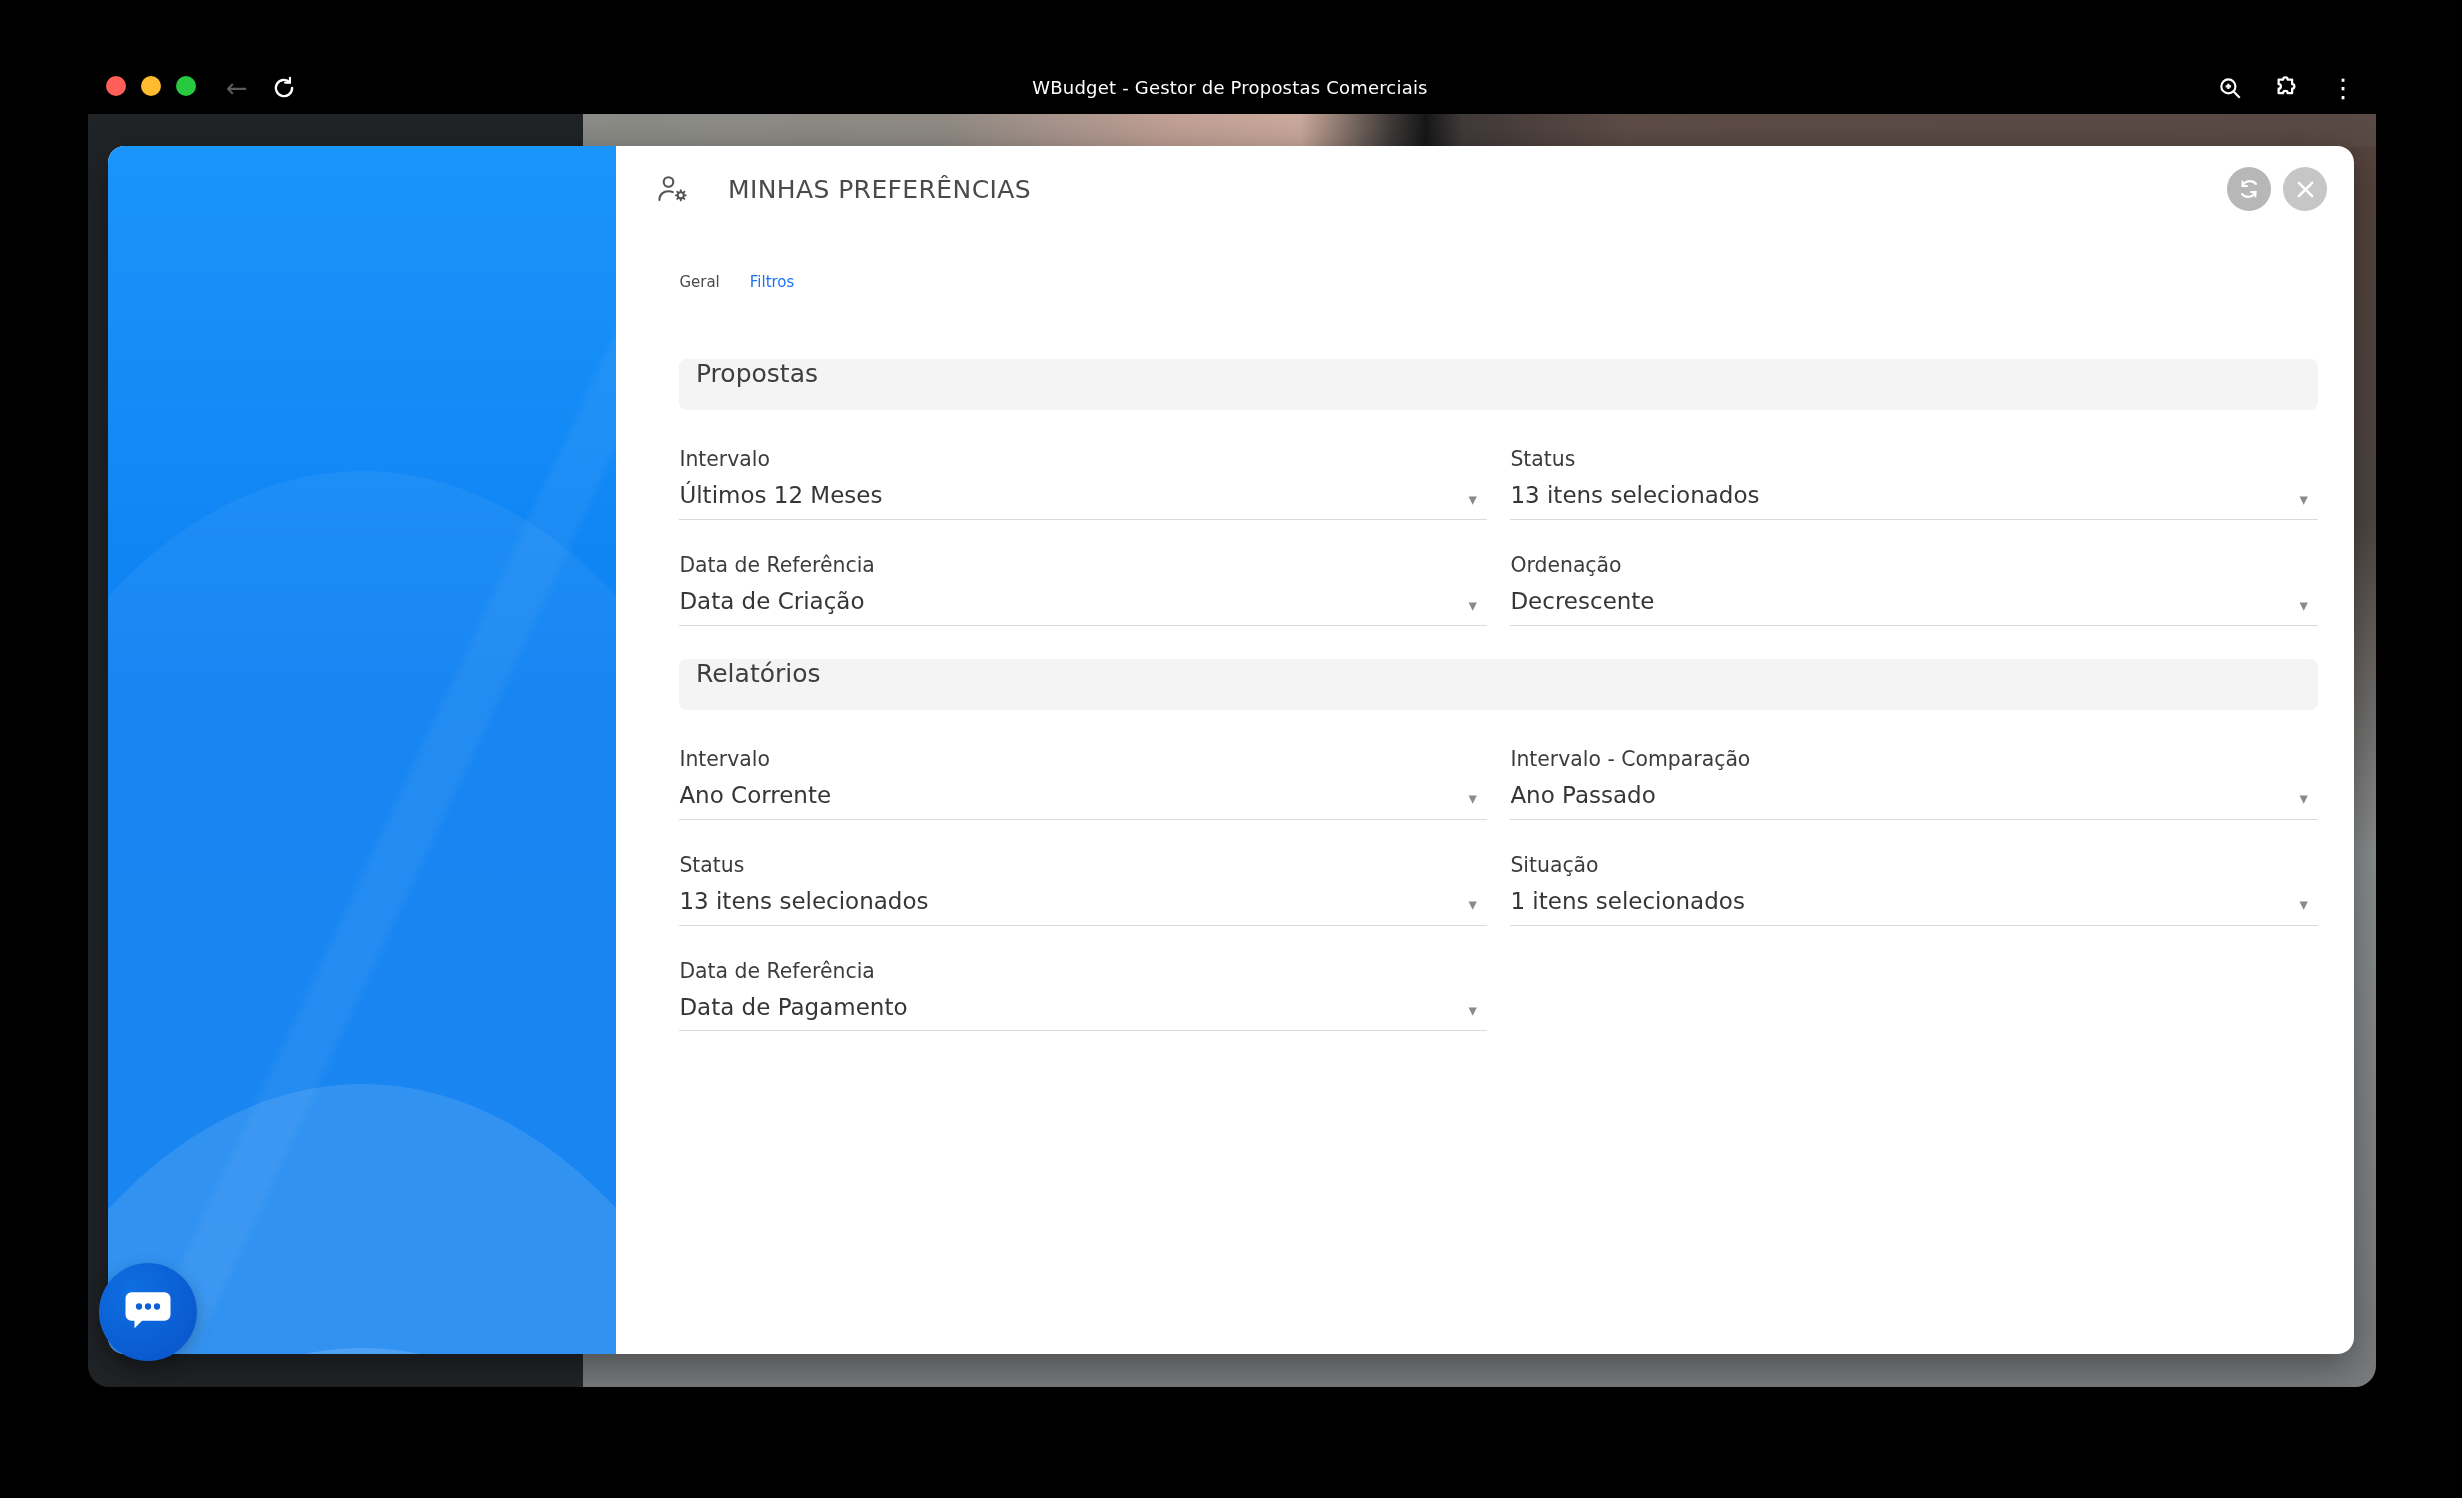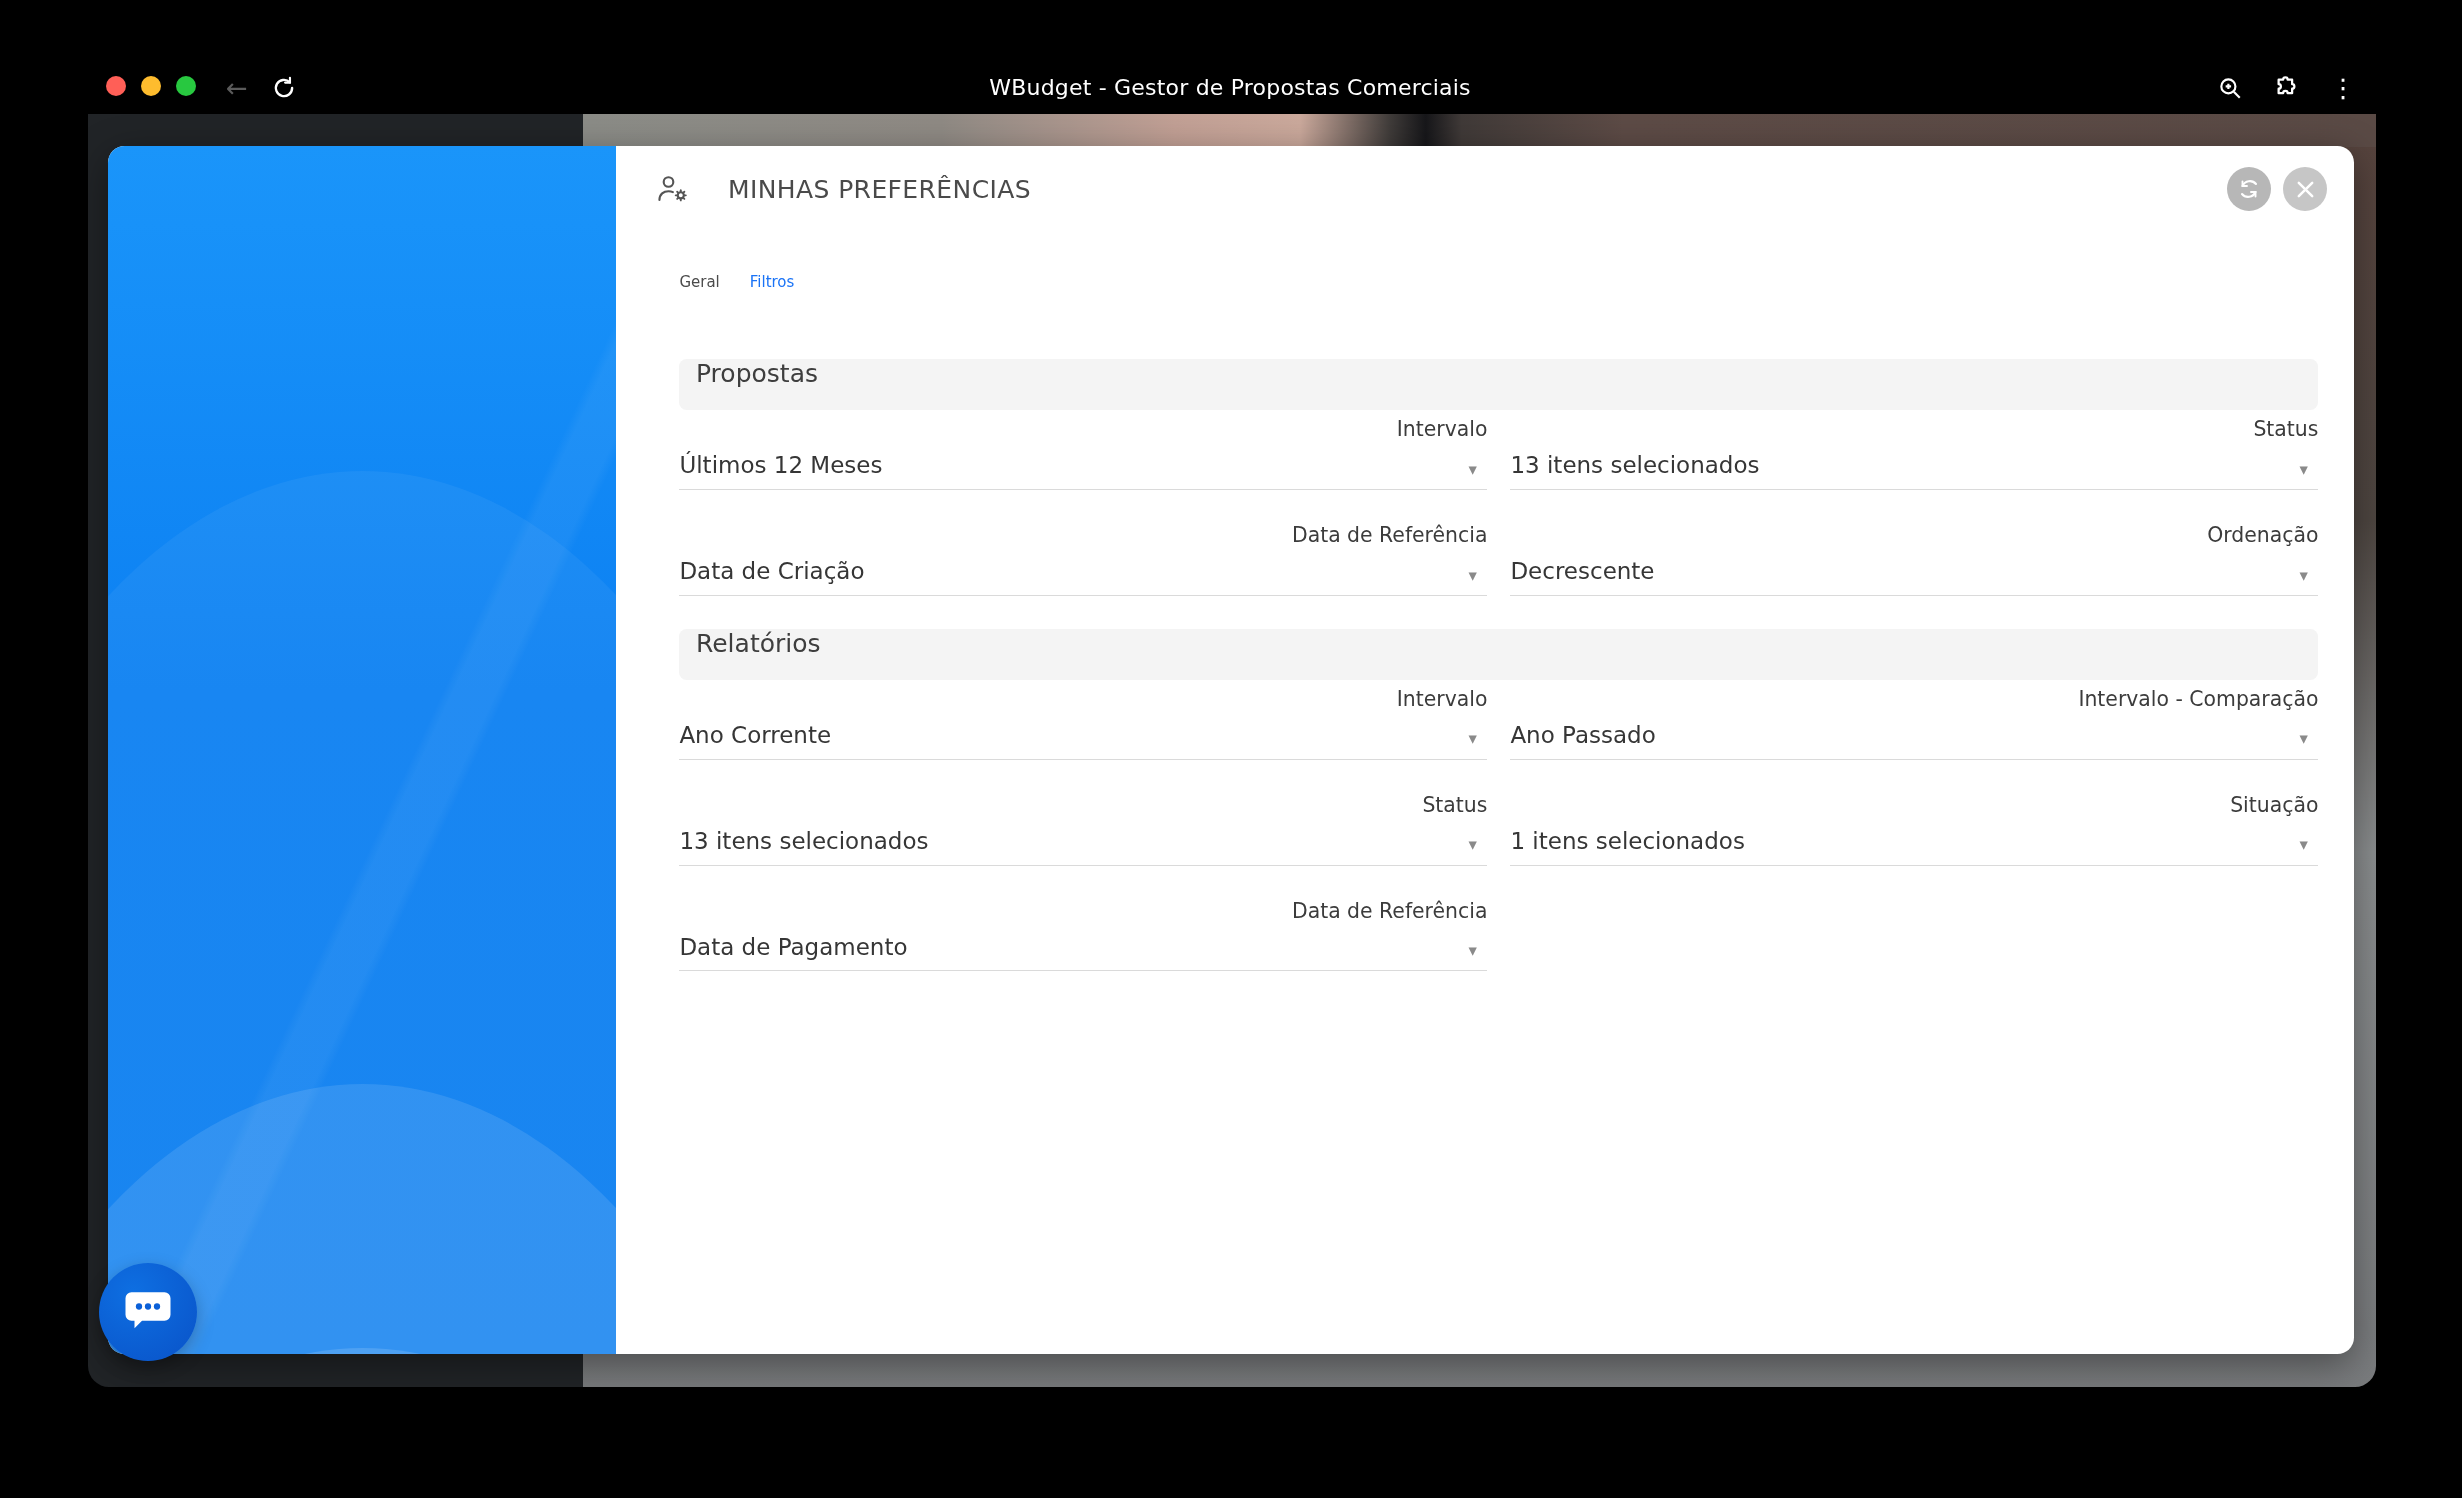--- a/index.html
+++ b/index.html
@@ -11,21 +11,21 @@
 
   .titlebar { position:relative; height:53px; background:#000; }
   .traffic { position:absolute; left:18px; top:15px; display:flex; gap:14.4px; }
   .light { width:20.4px; height:20.4px; border-radius:50%; }
   .light.red { background:#ff5f57; }
   .light.yellow { background:#febc2e; }
   .light.green { background:#28c840; }
   .nav-icons { position:absolute; left:138px; top:0; height:53px; display:flex; align-items:center; gap:23px; }
   .back-glyph { font-size:26px; color:#5b5b5b; line-height:1; }
   .tb-title { position:absolute; left:0; right:4px; top:0; height:53px; display:flex; align-items:center; justify-content:center;
-              color:#fff; font-size:22px; letter-spacing:0.2px; }
+              color:#fff; font-size:18px; letter-spacing:0.2px; }
   .tb-right { position:absolute; right:19.7px; top:0; height:53px; display:flex; align-items:center; gap:30px; }
   .tb-right svg, .nav-icons svg { display:block; }
   .kebab-glyph { color:#fff; font-size:26px; line-height:1; }
 
   
   .backdrop { position:absolute; left:0; top:53px; right:0; bottom:0; }
   .bd-sidebar { position:absolute; left:0; top:0; bottom:0; width:495px; background:#212427; }
   .bd-content { position:absolute; left:495px; top:0; right:0; bottom:0;
                 background:linear-gradient(180deg,#57433d 0%,#4e4641 32%,#8b8e8f 58%,#797b7d 100%); }
   .bd-photo { position:absolute; left:0; top:0; right:0; height:33px;
@@ -54,21 +54,21 @@
   .round-btn.sync { background:#b7b7b7; }
   .round-btn.close { background:#c6c6c6; }
 
   .tabs { position:absolute; top:127px; left:63px; display:flex; gap:30px; }
   .tab { font-size:15px; color:#4b4b4b; cursor:pointer; }
   .tab.active { color:#1a73f6; }
 
   .sections { position:absolute; top:213px; left:63px; right:36px; }
   .section-bar { height:51px; background:#f4f4f4; border-radius:7.6px; display:flex; align-items:flex-start; padding-left:16.6px; }
   .section-title { font-size:25px; color:#3e3e3e; }
-  .fields { display:grid; grid-template-columns:1fr 1fr; column-gap:23px; row-gap:33px; margin:7px 0 33px 0;text-align:right; }
+  .fields { display:grid; grid-template-columns:1fr 1fr; column-gap:23px; row-gap:33px; margin:37px 0 33px 0; }
   .field-label { font-size:20.4px; color:#3c3c3c; margin-bottom:11.3px; }
   .field-control { display:flex; align-items:flex-end; justify-content:space-between;
                    border-bottom:1.5px solid #dadada; padding:0 10.6px 10.6px 0; cursor:pointer; }
   .field-value { font-size:23px; color:#363636; }
   .caret { font-size:16.6px; color:#8a8a8a; line-height:1; }
 
   .footer { position:absolute; right:50px; bottom:17.4px; display:flex; gap:4.5px; }
   .pill { height:56px; padding:0 39px; border:none; border-radius:28px; font-size:23px; color:#fff;
           font-family:inherit; cursor:pointer; }
   .pill.close-pill { background:#e91a2c; }

